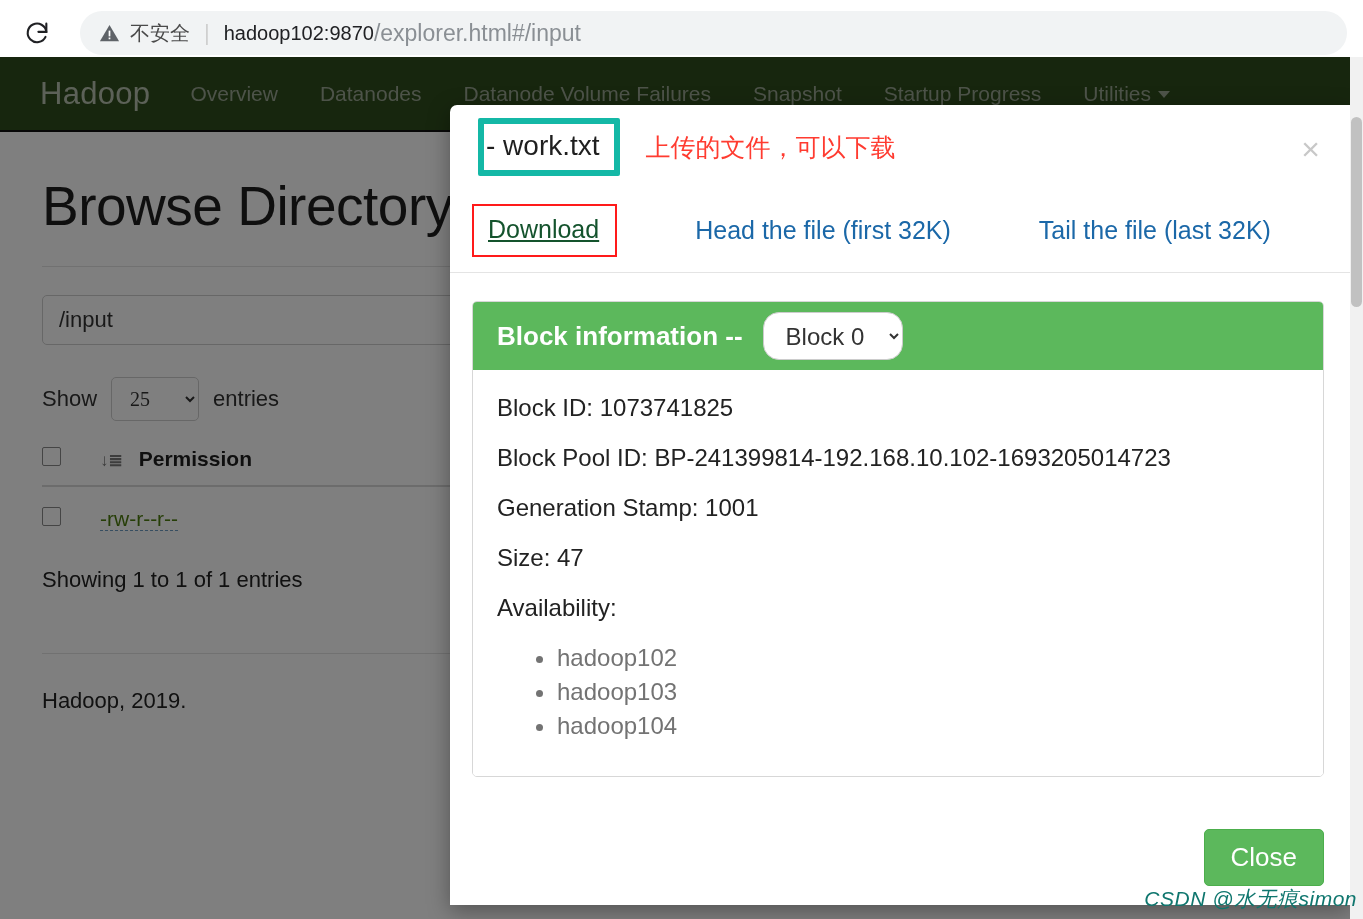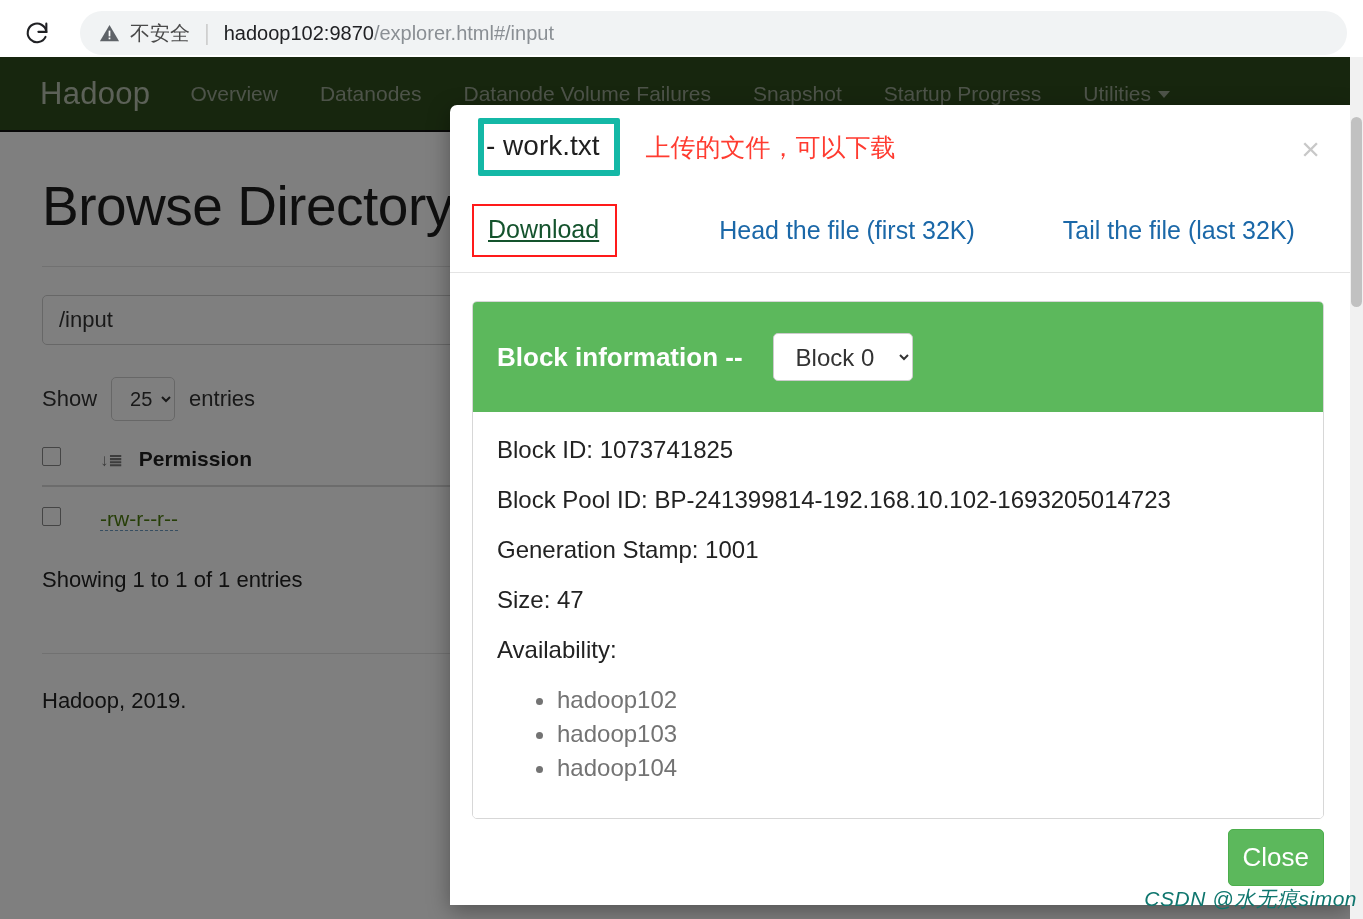--- a/index.html
+++ b/index.html
@@ -35,21 +35,21 @@
     padding: 0 18px;
   }
   .warn-icon { margin-right: 9px; display: flex; align-items: center; }
   .not-secure {
     font-size: 20px; color: #4a4a4a; white-space: nowrap;
   }
   .omni-sep {
     margin: 0 14px; color: #cfcfcf; font-size: 22px; font-weight: 300;
   }
   .url-host { font-size: 20px; color: #202124; }
-  .url-path { font-size: 20px; color: #8a8f94; }
+  .url-path { font-size: 23px; color: #8a8f94; }
 
   
   #page {
     position: absolute; top: 57px; left: 0;
     width: 1350px; height: 862px;
     background: #ffffff;
     overflow: hidden;
   }
   #navbar {
     height: 75px;
@@ -83,23 +83,23 @@
     width: 100%; height: 50px;
     border: 1px solid #cfcfcf; border-radius: 5px;
     font-size: 22px; padding: 0 16px; color: #333;
     background: #fff; font-family: inherit;
   }
   #entries-row {
     margin-top: 32px; display: flex; align-items: center; gap: 14px;
     font-size: 22px; color: #333;
   }
   #entries-select {
-    height: 44px; width: 64px; font-size: 20px;
+    height: 44px; width: 88px; font-size: 20px;
     border: 1px solid #cfcfcf; border-radius: 5px;
-    background: #fff; padding-left: 14px; font-family: Liberation Sans, sans-serif; color:#333;
+    background: #fff; padding-left: 14px; font-family: Liberation Serif, serif; color:#333;
   }
 
   #file-table { width: 100%; border-collapse: collapse; margin-top: 26px; }
   #file-table th {
     text-align: left; font-size: 21px; font-weight: bold; color: #1f1f1f;
     padding: 0 0 14px 0; border-bottom: 2px solid #d8d8d8; white-space: nowrap;
   }
   #file-table td {
     font-size: 21px; color: #222; padding: 20px 0 22px 0; white-space: nowrap;
   }
@@ -158,52 +158,52 @@
     border: 2px solid #ff1a1a; padding: 9px 16px 11px 14px;
     display: inline-block;
   }
   #download-link {
     font-size: 25px; color: #14532d; text-decoration: underline;
     cursor: pointer;
   }
   .head-tail-link {
     font-size: 25px; color: #1b68a8; cursor: pointer; white-space: nowrap;
   }
-  #head-link { margin-left: 102px; }
+  #head-link { margin-left: 78px; }
   #tail-link { margin-left: 88px; }
 
   #panel {
     margin: 28px 26px 0 22px;
     border: 1px solid #d7d7d7; border-radius: 5px;
     overflow: hidden;
   }
   #panel-head {
-    background: #5cb85c; height: 110px;
-    display: flex; align-items: center; padding-left: 24px; gap: 30px;
+    background: #5cb85c; height: 68px;
+    display: flex; align-items: center; padding-left: 24px; gap: 20px;
   }
   #panel-head-label { color: #fff; font-size: 26px; font-weight: bold; }
   #block-select {
     height: 48px; width: 140px; font-size: 24px;
-    border: 1px solid #ccc; border-radius: 5px; background: #fff;
+    border: 1px solid #ccc; border-radius: 16px; background: #fff;
     padding-left: 18px; color: #333; font-family: inherit;
   }
   #panel-body { padding: 24px 26px 30px 24px; background: #fff; }
   .block-line { font-size: 24px; color: #222; margin: 0 0 22px 0; }
   #availability-list { margin: 8px 0 0 0; padding-left: 60px; }
   #availability-list li { font-size: 24px; color: #737373; margin-bottom: 6px; }
 
   #modal-footer {
     position: absolute; left: 0; bottom: 0;
     width: 900px; height: 96px;
     display: flex; align-items: center; justify-content: flex-end;
     padding-right: 26px;
   }
   #close-button {
     background: #5cb85c; border: 1px solid #4cae4c; border-radius: 5px;
-    color: #fff; font-size: 26px; padding: 12px 14px;
+    color: #fff; font-size: 26px; padding: 12px 26px;
     cursor: pointer; font-family: inherit;
   }
   #watermark {
     position: absolute; right: 6px; bottom: 6px;
     color: #0f766e; font-size: 21px; letter-spacing: .5px; font-style: italic;
   }
   #scrollbar-track {
     position: absolute; right: 0; top: 57px;
     width: 13px; height: 862px; background: #f1f1f1;
   }

